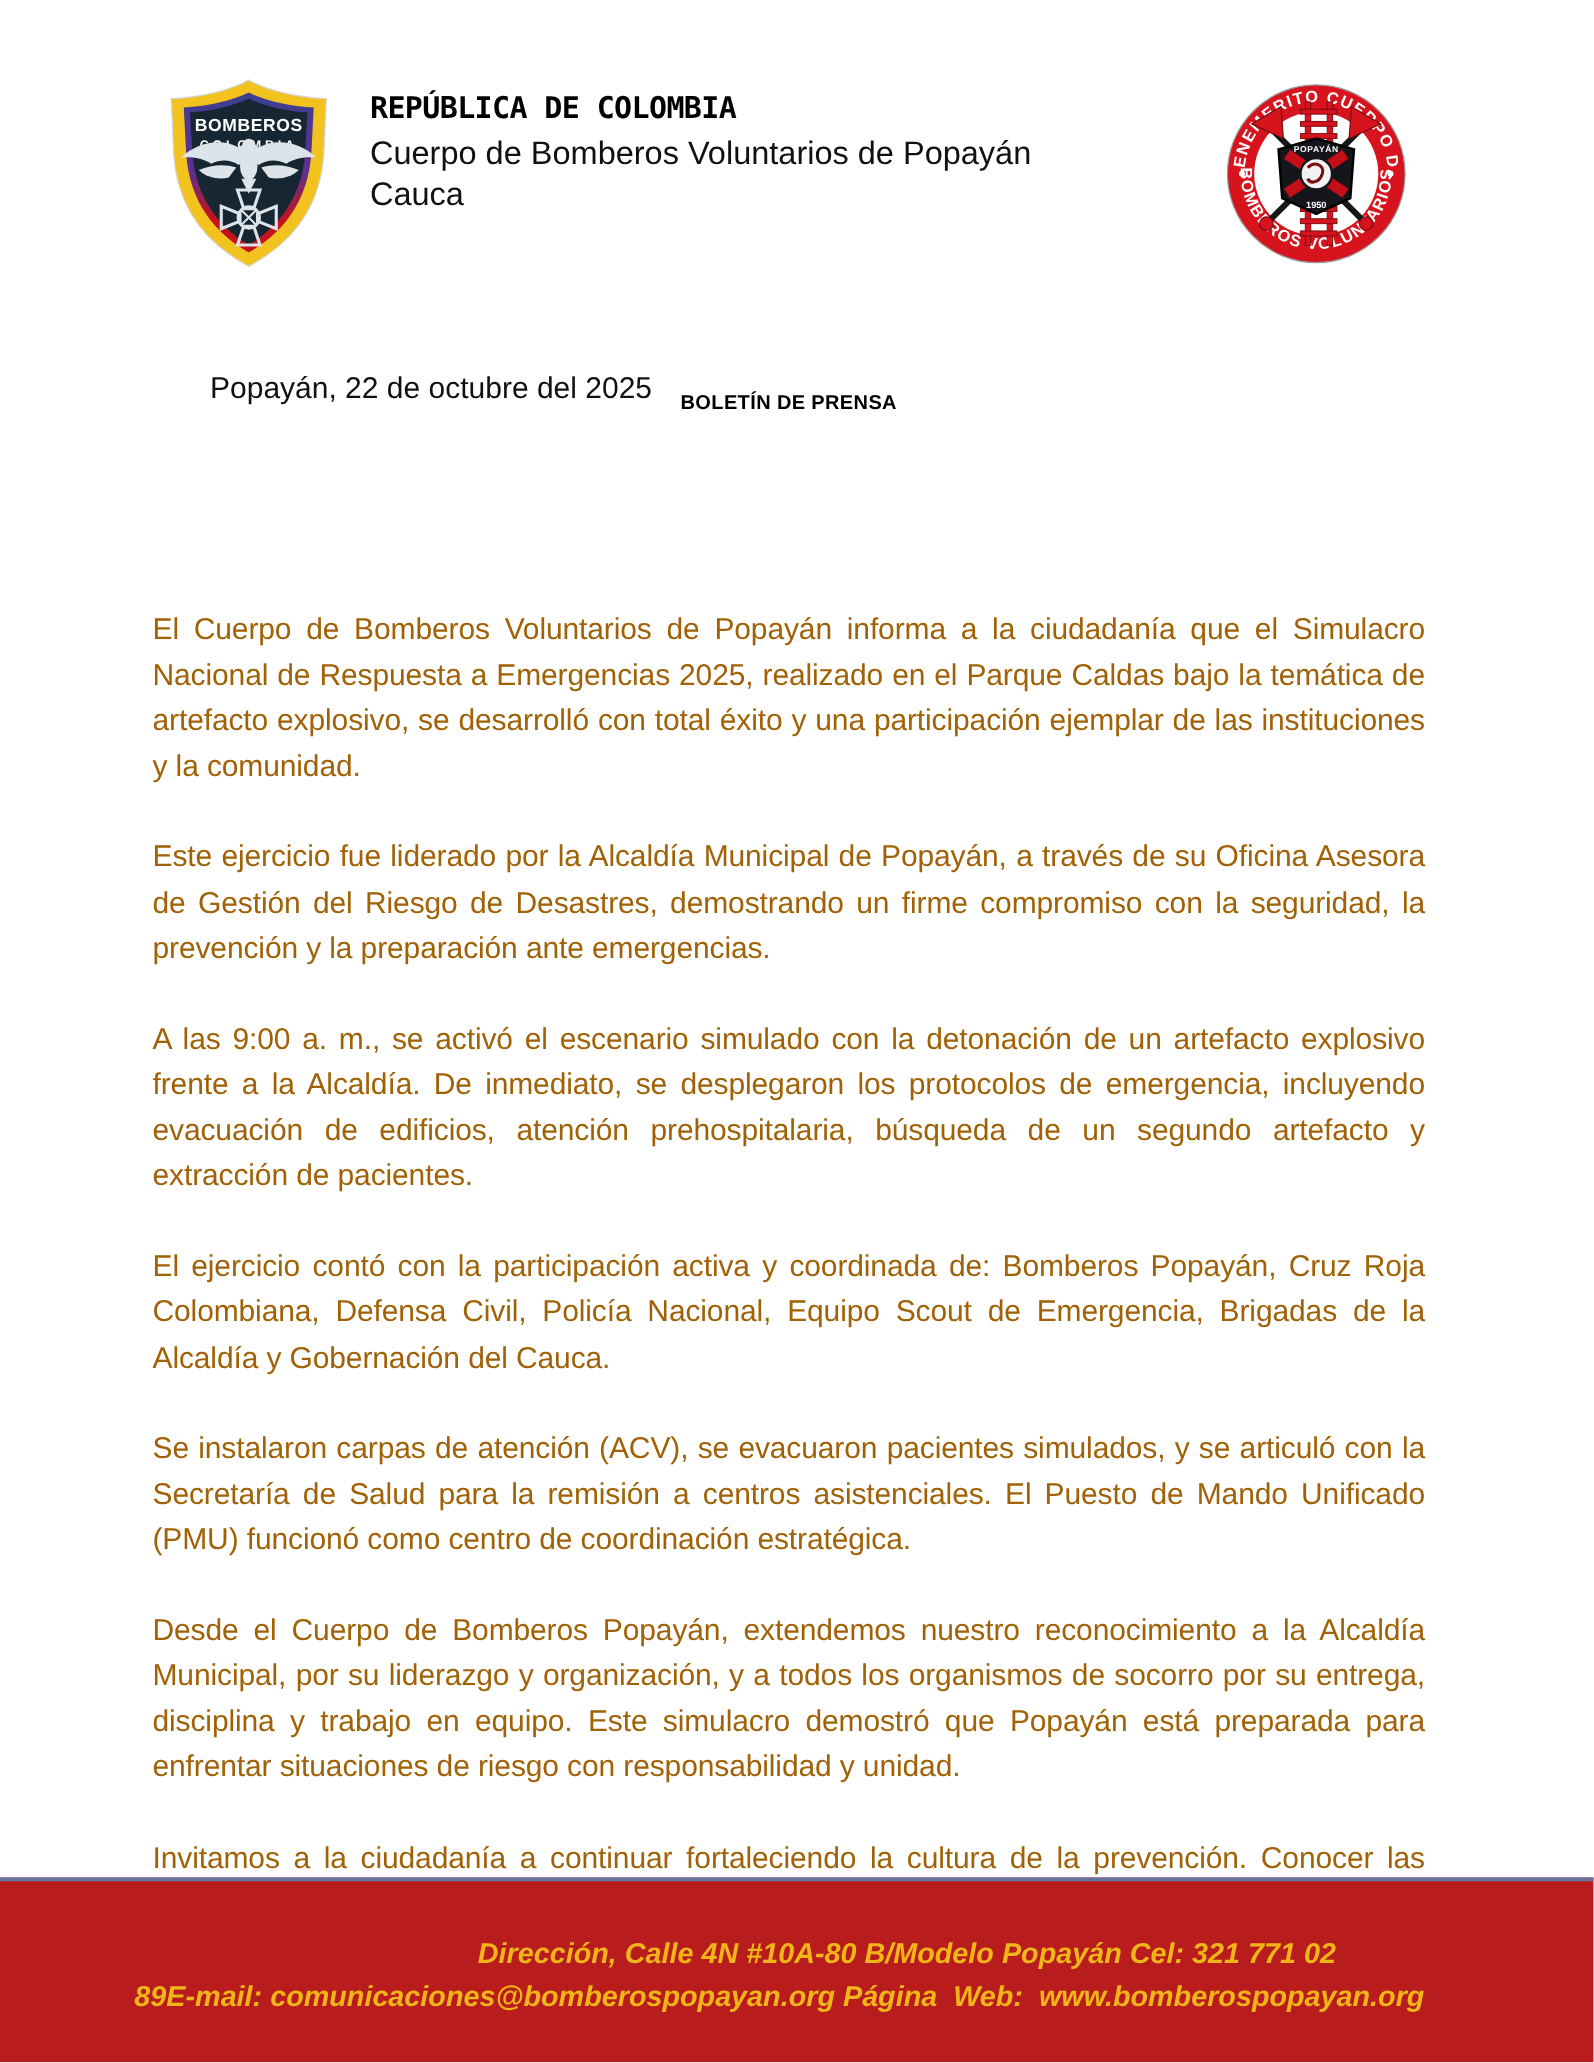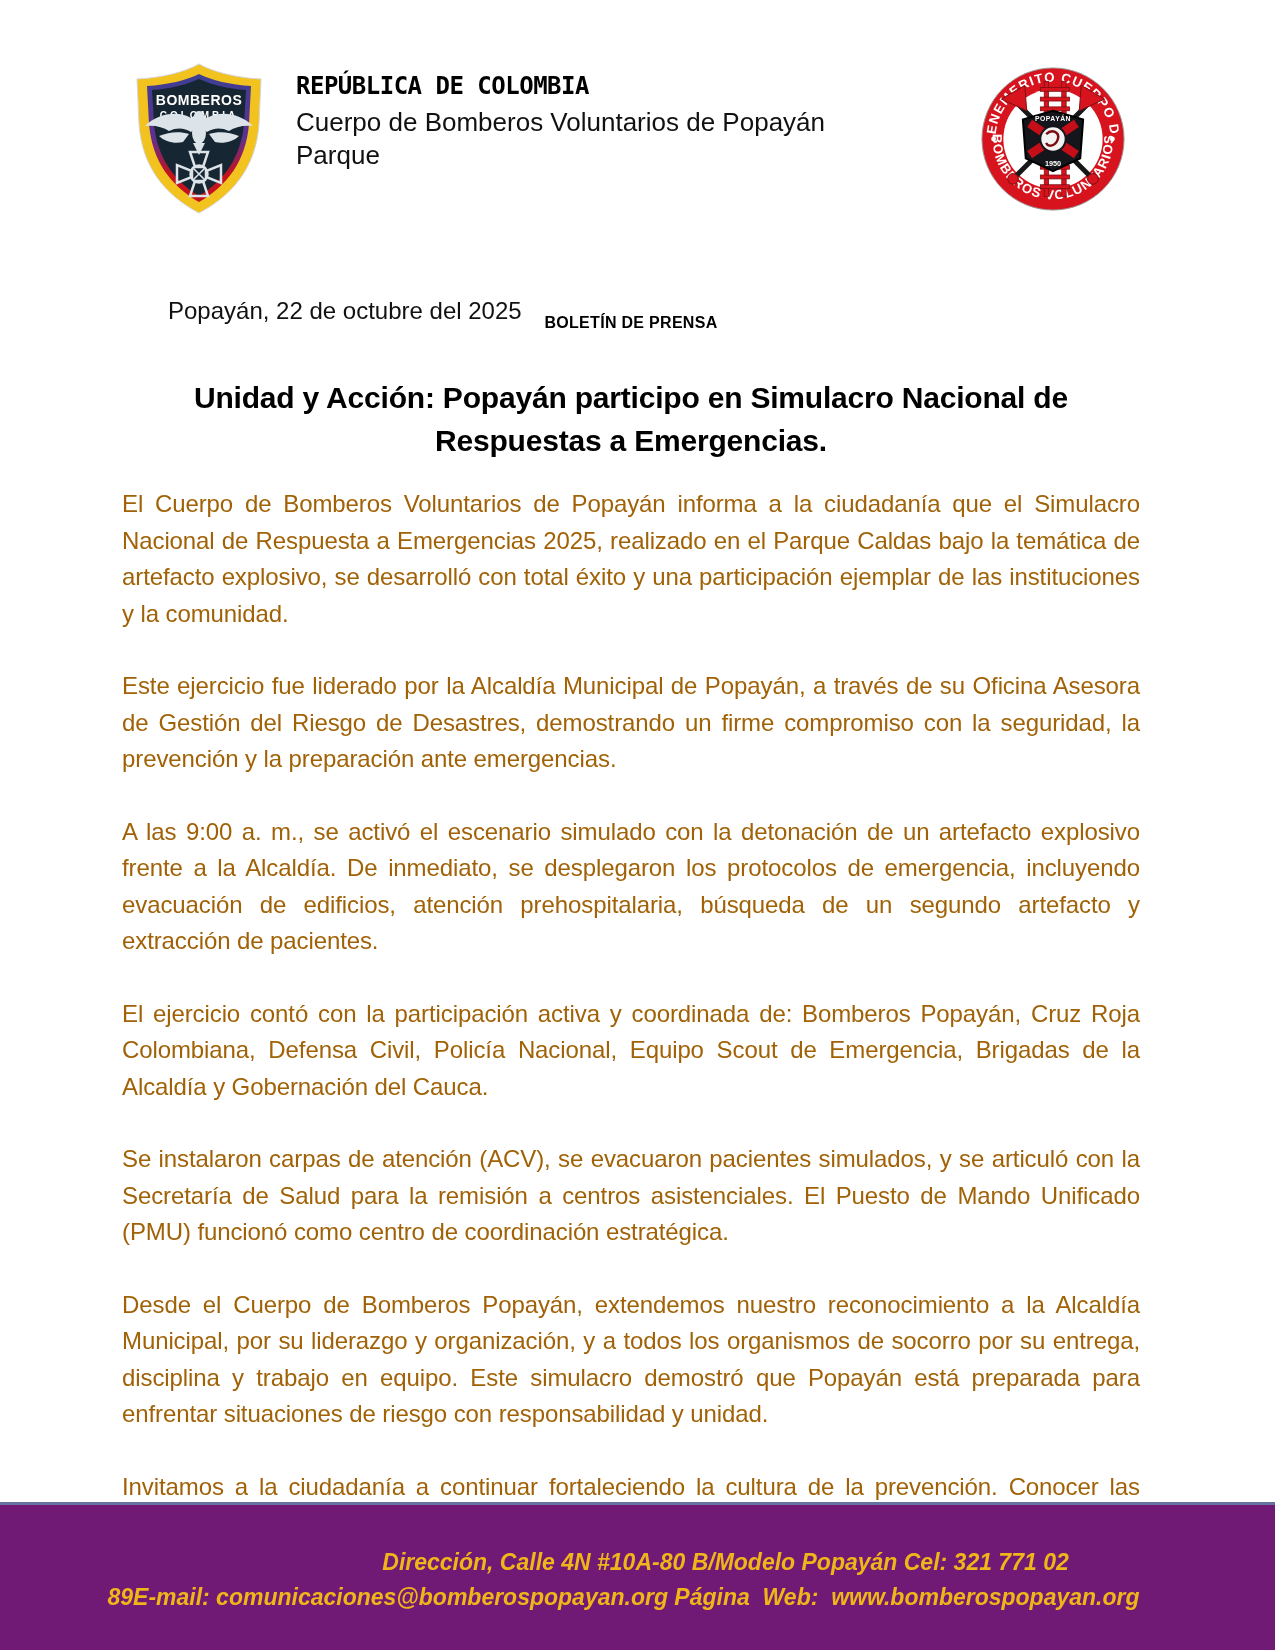--- a/index.html
+++ b/index.html
@@ -24,21 +24,21 @@
                font-weight:bold;font-size:30px;line-height:43px;letter-spacing:-0.2px;color:#000;}
 
   .body-text{position:absolute;left:122px;top:486px;width:1018px;font-size:24px;
              line-height:36.5px;text-align:justify;letter-spacing:-0.1px;color:#a16207;}
   .body-text p{margin:0 0 36px 0;}
 
   .motto{position:absolute;left:122px;top:1392px;width:1018px;text-align:center;
          font-weight:bold;font-size:25px;word-spacing:7px;color:#000;}
 
   
-  .footer{position:absolute;left:0;top:1502px;width:1275px;height:148px;background:#701a75;
+  .footer{position:absolute;left:0;top:1502px;width:1275px;height:148px;background:#b91c1c;
           border-top:3px solid #67739f;box-sizing:border-box;color:#f0b519;
           font-weight:bold;font-style:italic;font-size:23px;}
   .footer-line{white-space:pre;text-align:center;line-height:35px;}
   .f1{margin-top:40px;position:relative;left:88px;}
   .f2{position:relative;left:-14px;}
 
   svg text{font-family:"Liberation Sans",sans-serif;}
 </style>
 </head>
 <body>
@@ -75,21 +75,21 @@
         <polygon points="88,103 88,121 73,115 73,109"></polygon>
         <circle cx="66" cy="112" r="8.5"></circle>
         <path d="M60,106 L72,118 M72,106 L60,118" stroke-width="1.6"></path>
       </g>
     </svg>
   </div>
 
   <div class="header-text">
     <div class="republic">REPÚBLICA DE COLOMBIA</div>
     <div class="org-line org-first">Cuerpo de Bomberos Voluntarios de Popayán</div>
-    <div class="org-line">Parque</div>
+    <div class="org-line">Cauca</div>
   </div>
 
   <div class="logo-right">
     <svg width="146" height="146" viewBox="0 0 150 150">
       <defs>
         <path id="arcT" d="M16,75 A59,59 0 0 1 134,75"></path>
         <path id="arcB" d="M13,75 A62,62 0 0 0 137,75"></path>
       </defs>
       <circle cx="75" cy="75" r="73" fill="#d7141e" stroke="#9a9a9a"></circle>
       <circle cx="75" cy="75" r="51" fill="#ffffff"></circle>
@@ -129,21 +129,20 @@
         <text x="75" y="57" text-anchor="middle" font-size="7" font-weight="bold" fill="#ffffff" letter-spacing="0.5">POPAYÁN</text>
         <text x="75" y="103" text-anchor="middle" font-size="7.5" font-weight="bold" fill="#ffffff">1950</text>
       </g>
     </svg>
   </div>
 
   <div class="date-line">Popayán, 22 de octubre del 2025</div>
 
   <div class="bulletin">BOLETÍN DE PRENSA</div>
 
-  <div class="press-title">Unidad y Acción: Popayán participo en Simulacro Nacional de Respuestas a Emergencias.</div>
 
   <div class="body-text">
     <p>El Cuerpo de Bomberos Voluntarios de Popayán informa a la ciudadanía que el Simulacro Nacional de Respuesta a Emergencias 2025, realizado en el Parque Caldas bajo la temática de artefacto explosivo, se desarrolló con total éxito y una participación ejemplar de las instituciones y la comunidad.</p>
     <p>Este ejercicio fue liderado por la Alcaldía Municipal de Popayán, a través de su Oficina Asesora de Gestión del Riesgo de Desastres, demostrando un firme compromiso con la seguridad, la prevención y la preparación ante emergencias.</p>
     <p>A las 9:00 a. m., se activó el escenario simulado con la detonación de un artefacto explosivo frente a la Alcaldía. De inmediato, se desplegaron los protocolos de emergencia, incluyendo evacuación de edificios, atención prehospitalaria, búsqueda de un segundo artefacto y extracción de pacientes.</p>
     <p>El ejercicio contó con la participación activa y coordinada de: Bomberos Popayán, Cruz Roja Colombiana, Defensa Civil, Policía Nacional, Equipo Scout de Emergencia, Brigadas de la Alcaldía y Gobernación del Cauca.</p>
     <p>Se instalaron carpas de atención (ACV), se evacuaron pacientes simulados, y se articuló con la Secretaría de Salud para la remisión a centros asistenciales. El Puesto de Mando Unificado (PMU) funcionó como centro de coordinación estratégica.</p>
     <p>Desde el Cuerpo de Bomberos Popayán, extendemos nuestro reconocimiento a la Alcaldía Municipal, por su liderazgo y organización, y a todos los organismos de socorro por su entrega, disciplina y trabajo en equipo. Este simulacro demostró que Popayán está preparada para enfrentar situaciones de riesgo con responsabilidad y unidad.</p>
     <p>Invitamos a la ciudadanía a continuar fortaleciendo la cultura de la prevención. Conocer las rutas de evacuación, los puntos de encuentro y respetar la señalización en espacios públicos y privados es un compromiso de todos.</p>
   </div>

